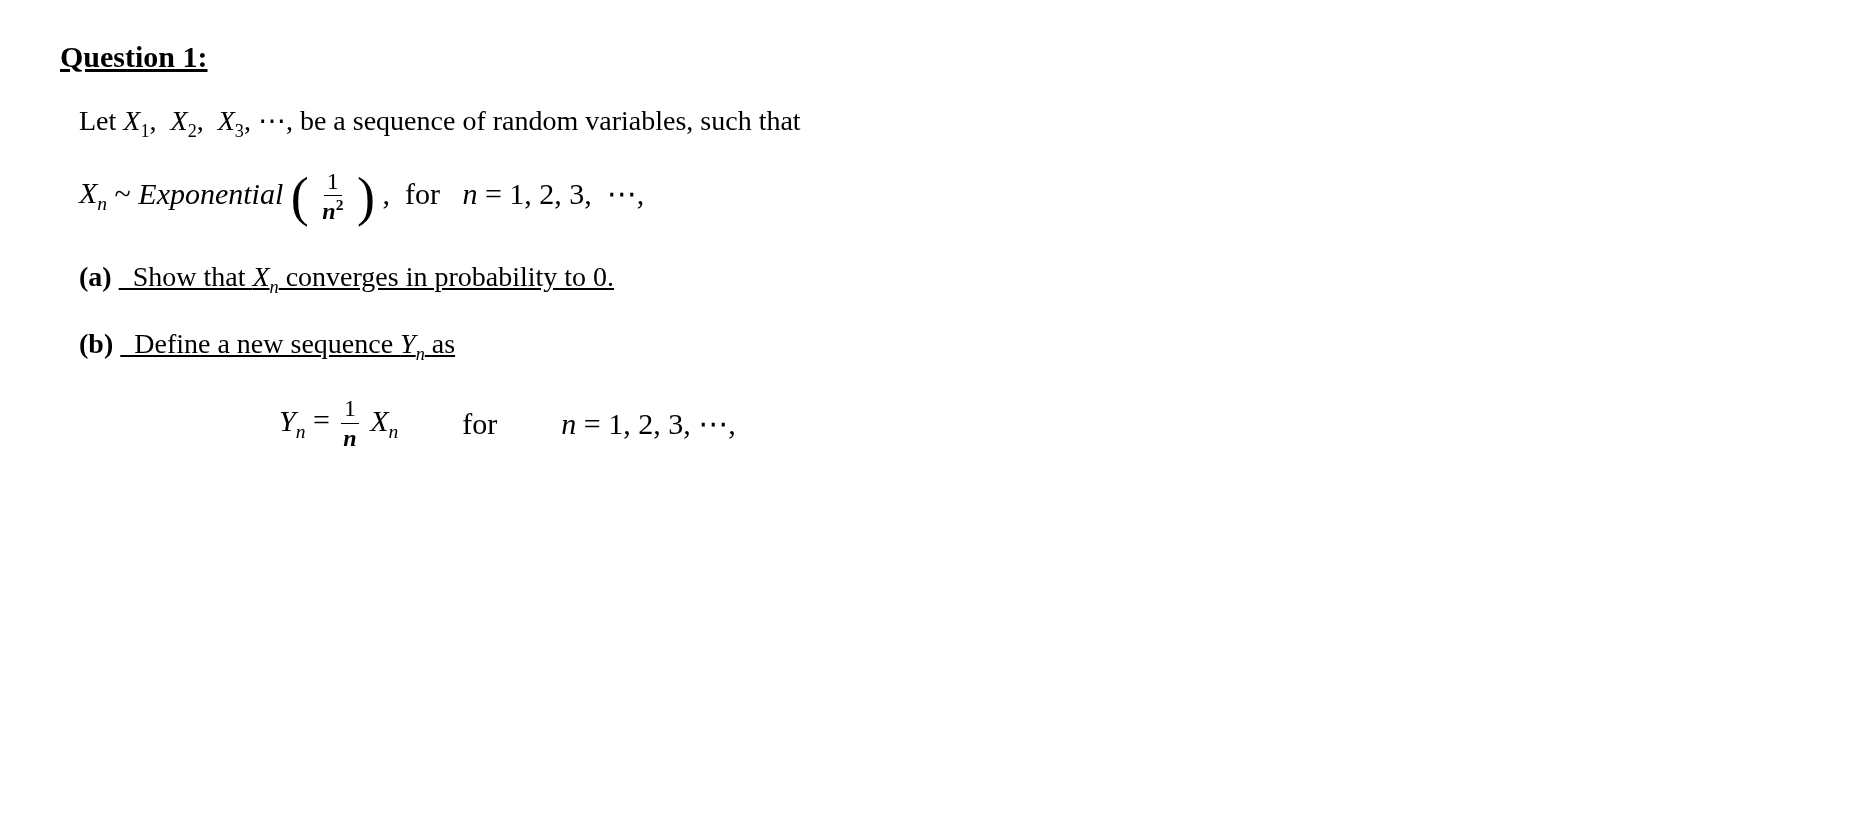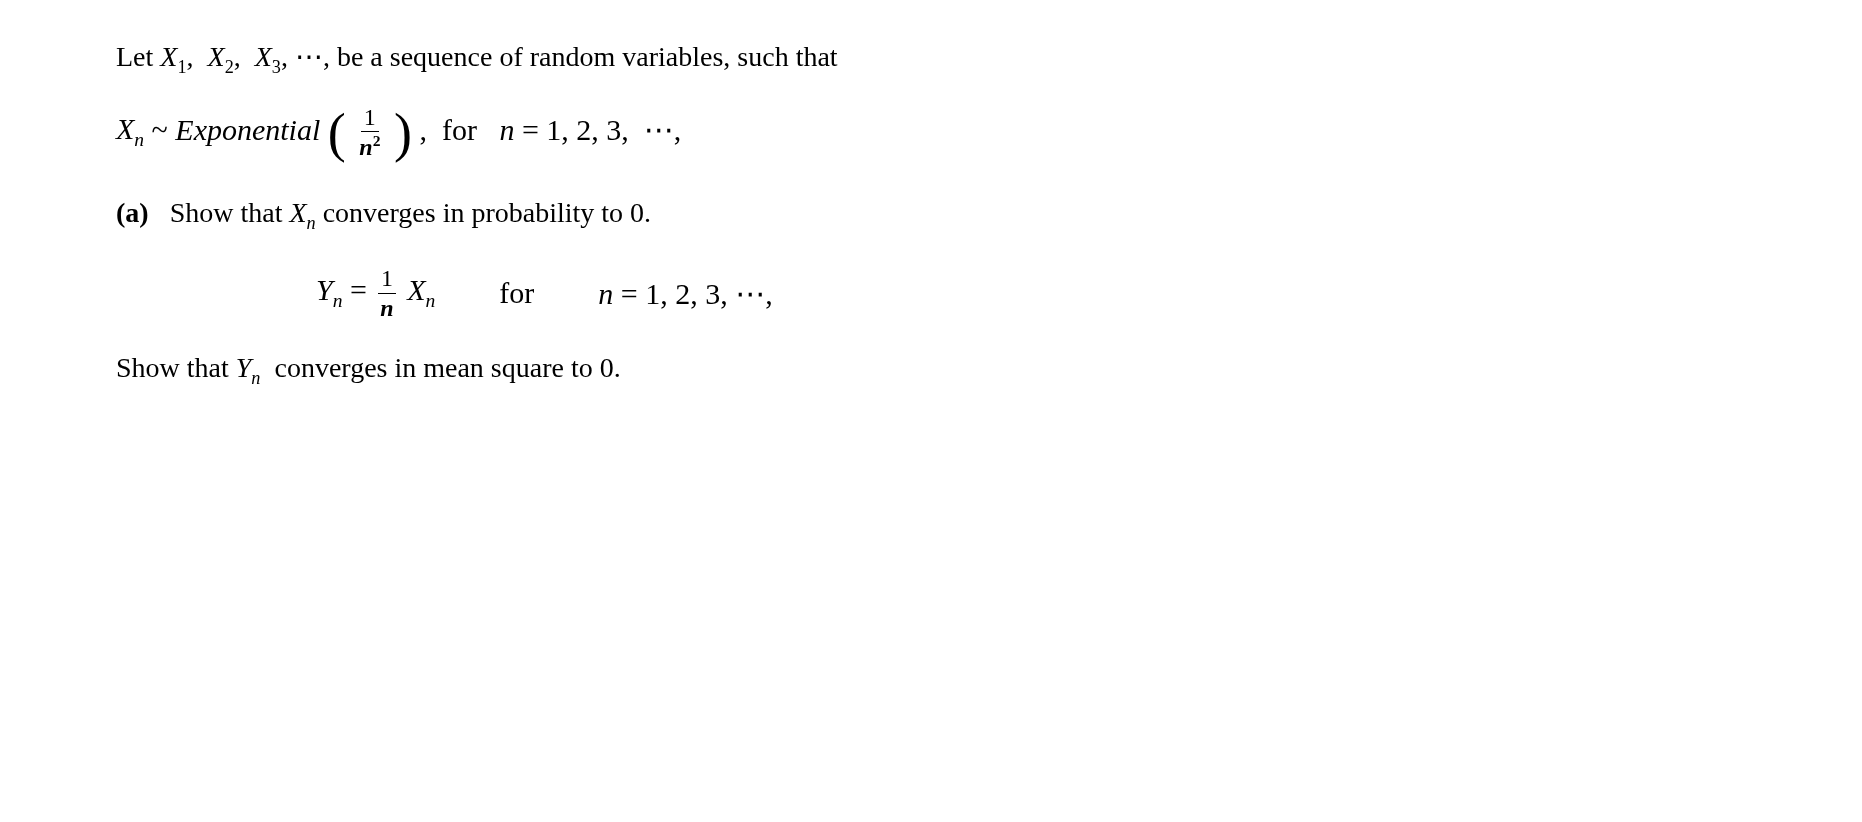--- a/index.html
+++ b/index.html
@@ -19,21 +19,21 @@
     }
 
     .question-title {
       font-weight: bold;
       text-decoration: underline;
       font-size: 30px;
       margin-bottom: 30px;
     }
 
     .content {
-      margin-left: 56px;
+      margin-left: 19px;
     }
 
     .intro-line {
       font-size: 28px;
       margin-bottom: 25px;
     }
 
     .centered-formula {
       text-align: left;
       font-size: 30px;
@@ -45,20 +45,21 @@
     }
 
     .part-label {
       font-weight: bold;
       font-size: 28px;
     }
 
     .part-content {
       display: inline;
       font-size: 28px;
+      text-decoration: underline;
     }
 
     .yn-formula-line {
       text-align: center;
       font-size: 30px;
       margin: 20px 0 30px 200px;
       display: flex;
       align-items: center;
       gap: 64px;
     }
@@ -108,20 +109,21 @@
       font-size: 1.8em;
       vertical-align: middle;
       line-height: 1;
     }
   </style>
 </head>
 <body>
 
 <div>
 
+  <div class="question-title">Question 1:</div>
 
   <div class="content">
 
     <div class="intro-line">
       <span>Let </span><span class="italic">X</span><sub>1</sub><span>,&nbsp; </span><span class="italic">X</span><sub>2</sub><span>,&nbsp; </span><span class="italic">X</span><sub>3</sub><span>, ⋯,</span><span> be a sequence of random variables, such that</span>
     </div>
 
     <div class="centered-formula">
       <span class="italic">X<sub>n</sub></span>
       <span> ~ </span>
@@ -137,35 +139,38 @@
       <span> = 1, 2, 3, &nbsp;⋯,</span>
     </div>
 
     <div class="part">
       <span class="part-label bold">(a)</span>
       <span class="part-content">
         &nbsp; Show that <span class="italic">X<sub>n</sub></span> converges in probability to 0.
       </span>
     </div>
 
+    <div class="part">
+      <span class="part-label bold">(b)</span>
+      <span class="part-content">
+        &nbsp; Define a new sequence <span class="italic">Y<sub>n</sub></span> as
+      </span>
+    </div>
 
     <div class="yn-formula-line">
       <span>
         <span class="italic">Y<sub>n</sub></span>
         <span> = </span>
         <span class="frac-inline">
           <span class="num">1</span>
           <span class="den"><span class="italic">n</span></span>
         </span>
         <span class="italic"> X<sub>n</sub></span>
       </span>
       <span>for</span>
       <span>
         <span class="italic">n</span> = 1, 2, 3, ⋯,
       </span>
     </div>
 
-    <div class="show-yn-line">
-      <span>Show that </span><span class="italic">Y<sub>n</sub></span><span>&nbsp; converges in mean square to 0.</span>
-    </div>
 
   </div>
 </div>
 
 </body></html>

